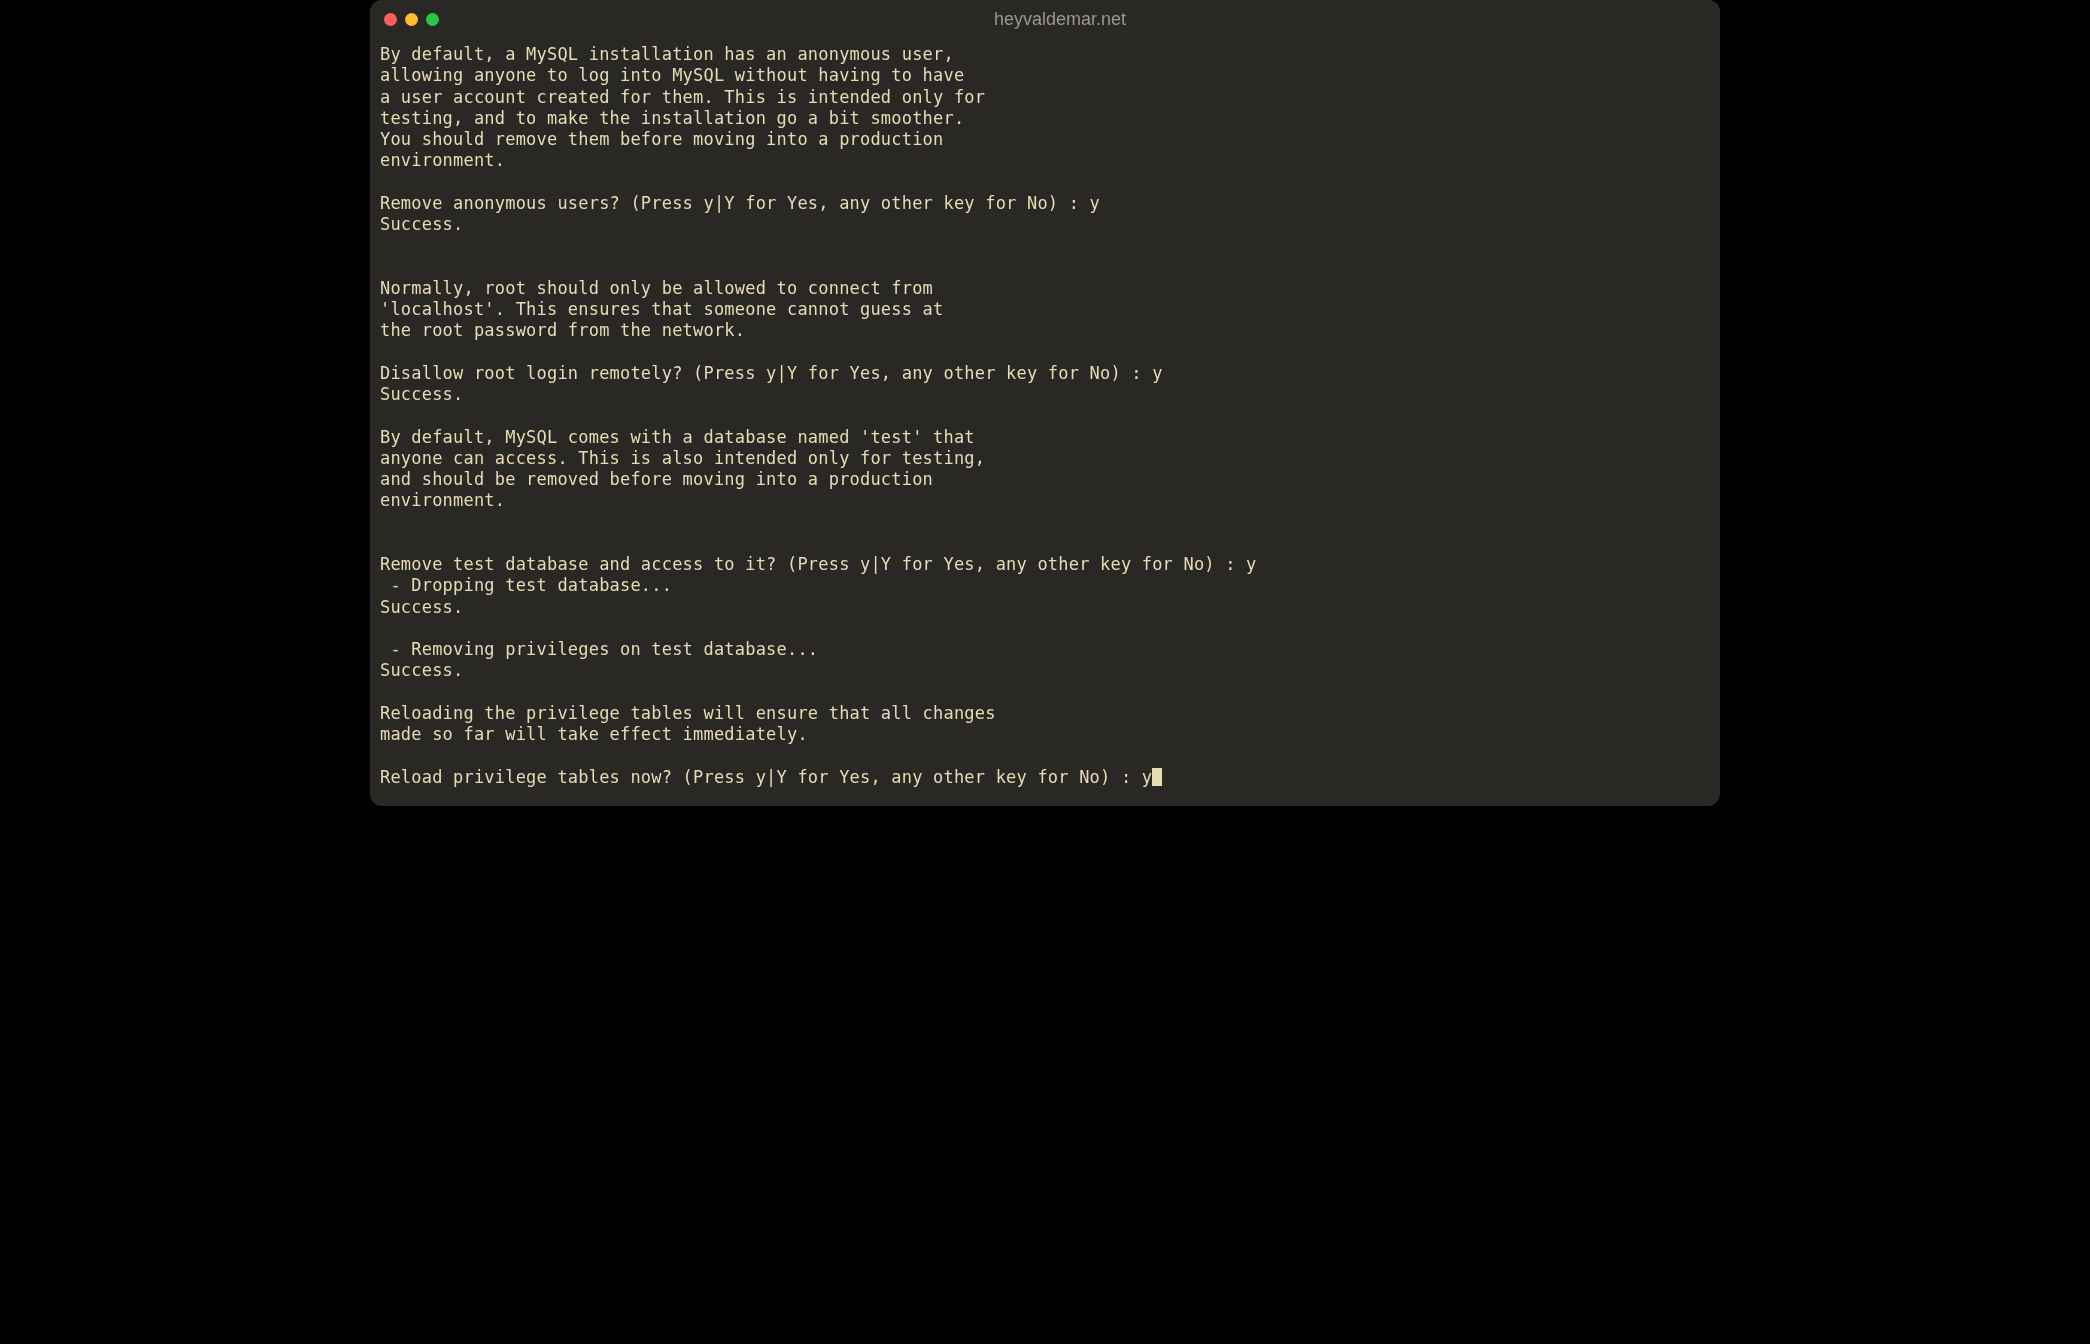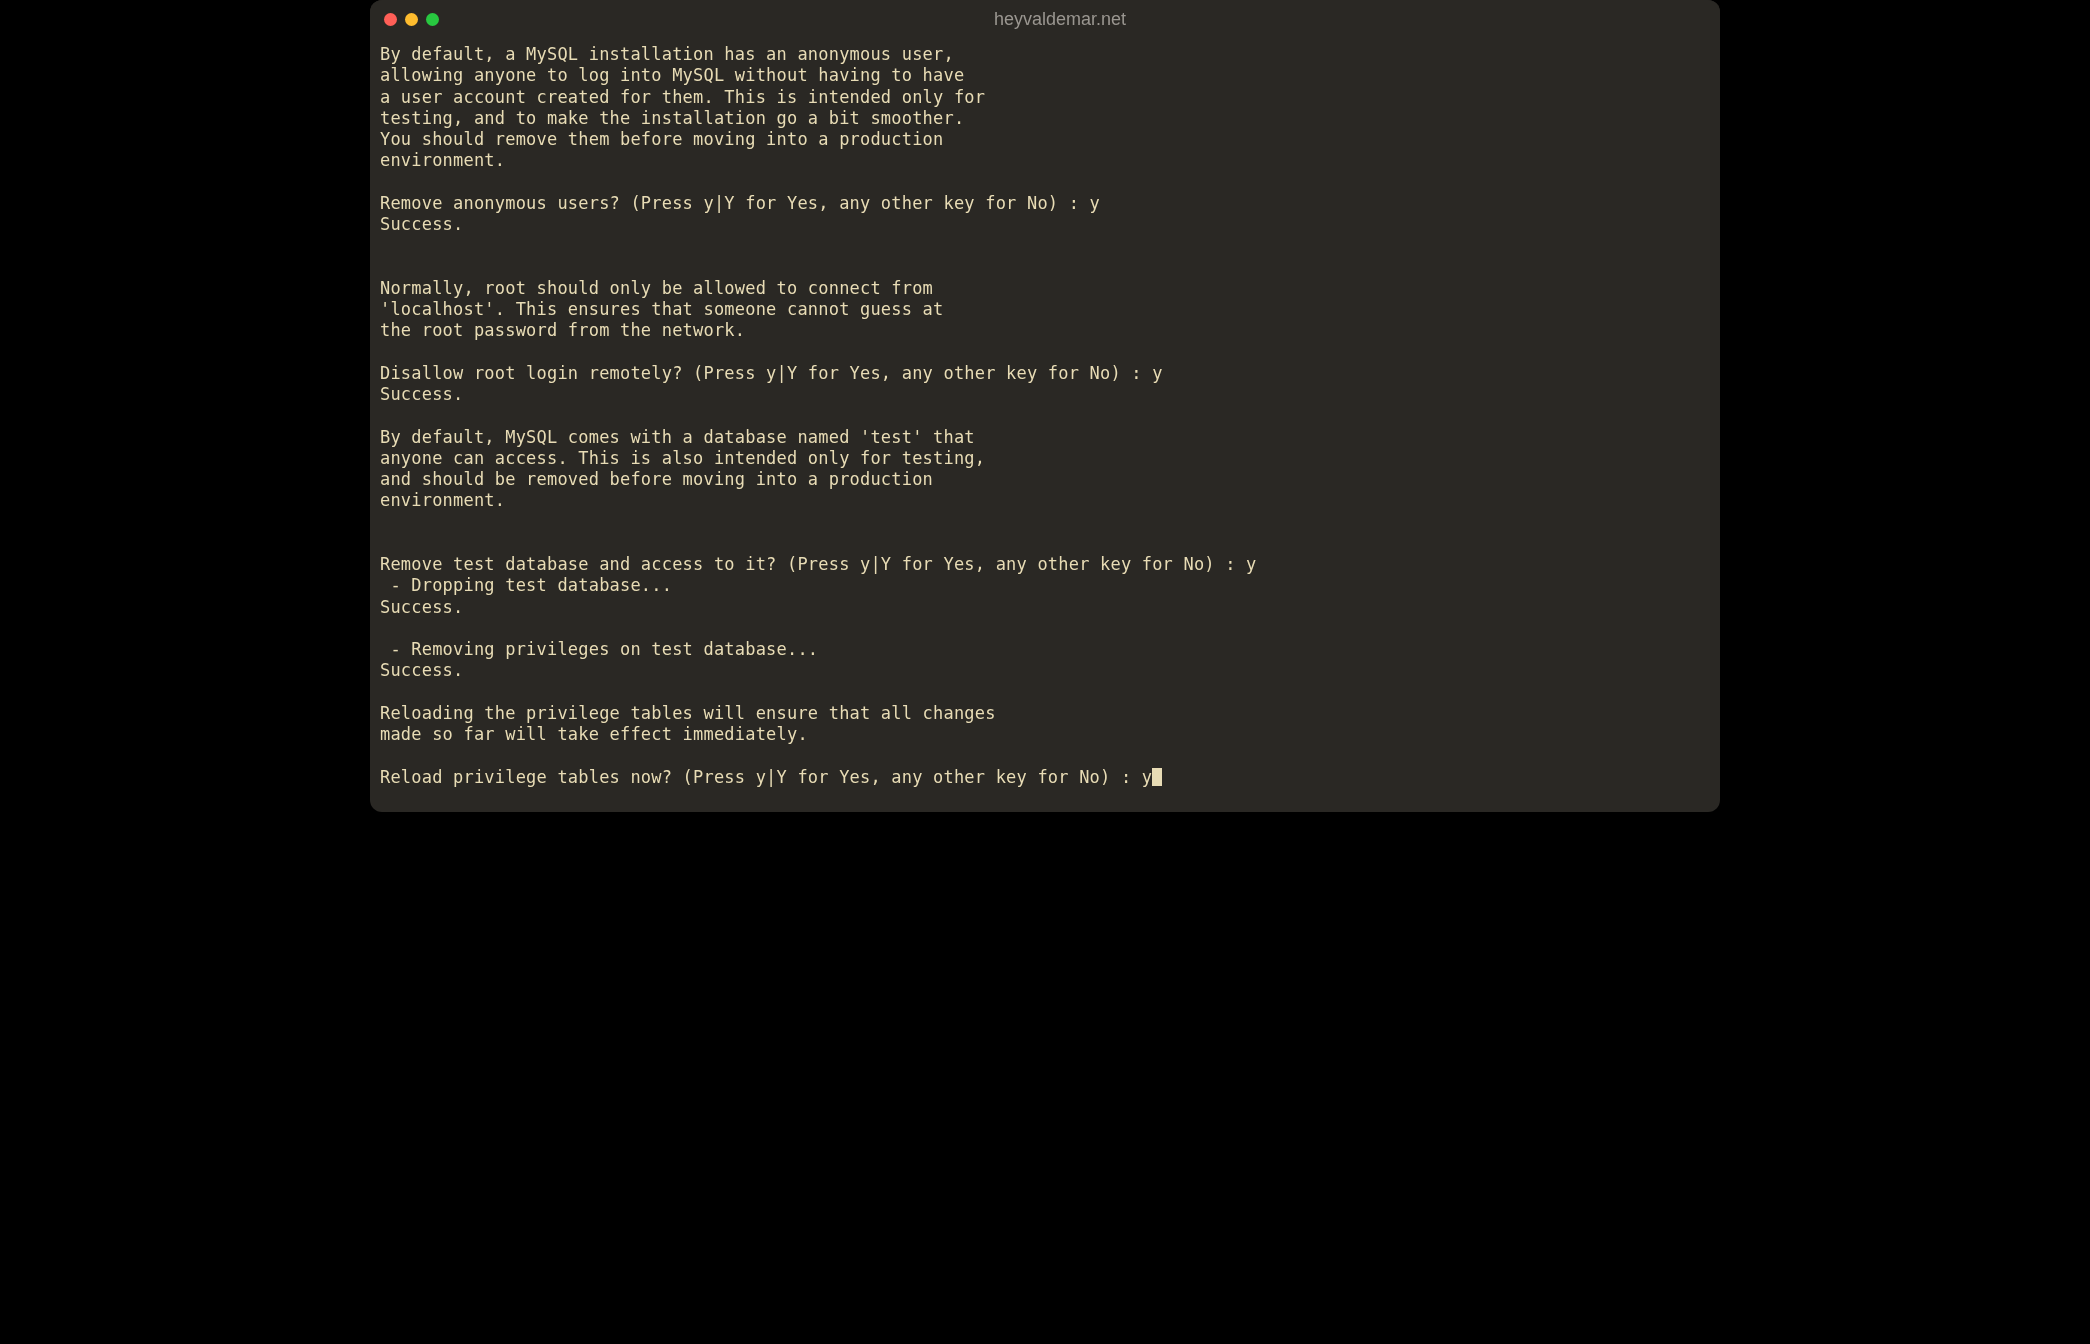--- a/index.html
+++ b/index.html
@@ -48,21 +48,21 @@
       position: absolute;
       left: 50%;
       transform: translateX(-50%);
       color: #9a9690;
       font-size: 18px;
       font-weight: 400;
       font-family: -apple-system, BlinkMacSystemFont, 'Segoe UI', sans-serif;
       margin-left: 15px;
     }
     .terminal-body {
-      padding: 6px 10px 24px 10px;
+      padding: 6px 10px 18px 10px;
       color: #e8dcb5;
       font-size: 17px;
       line-height: 1.25;
       white-space: pre-wrap;
       font-family: 'Menlo', 'Monaco', 'Consolas', monospace;
       letter-spacing: 0.2px;
     }
     .cursor {
       display: inline-block;
       width: 10px;

